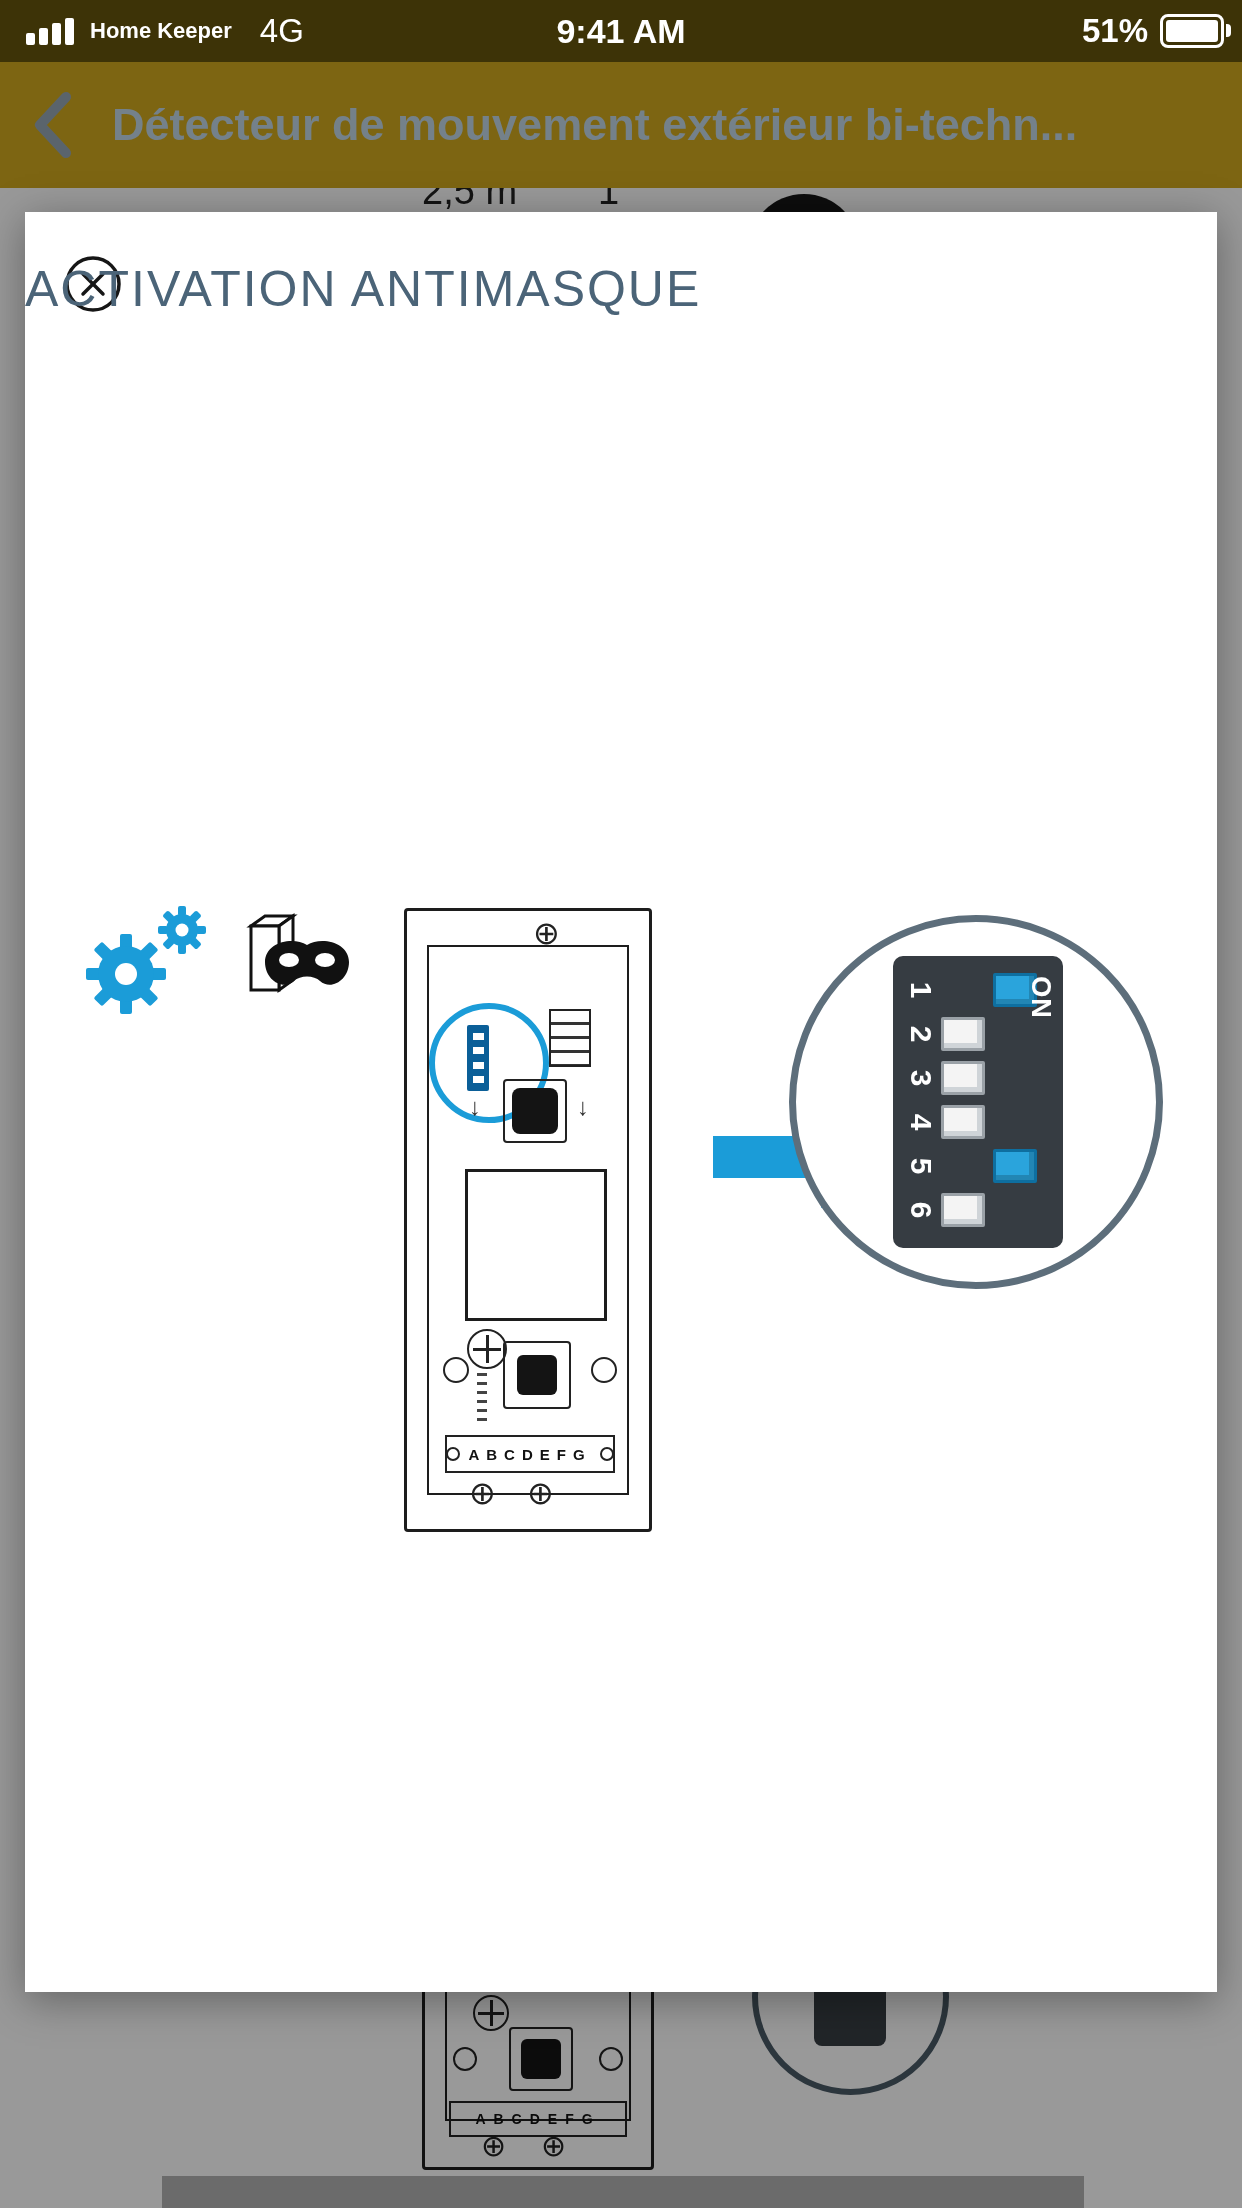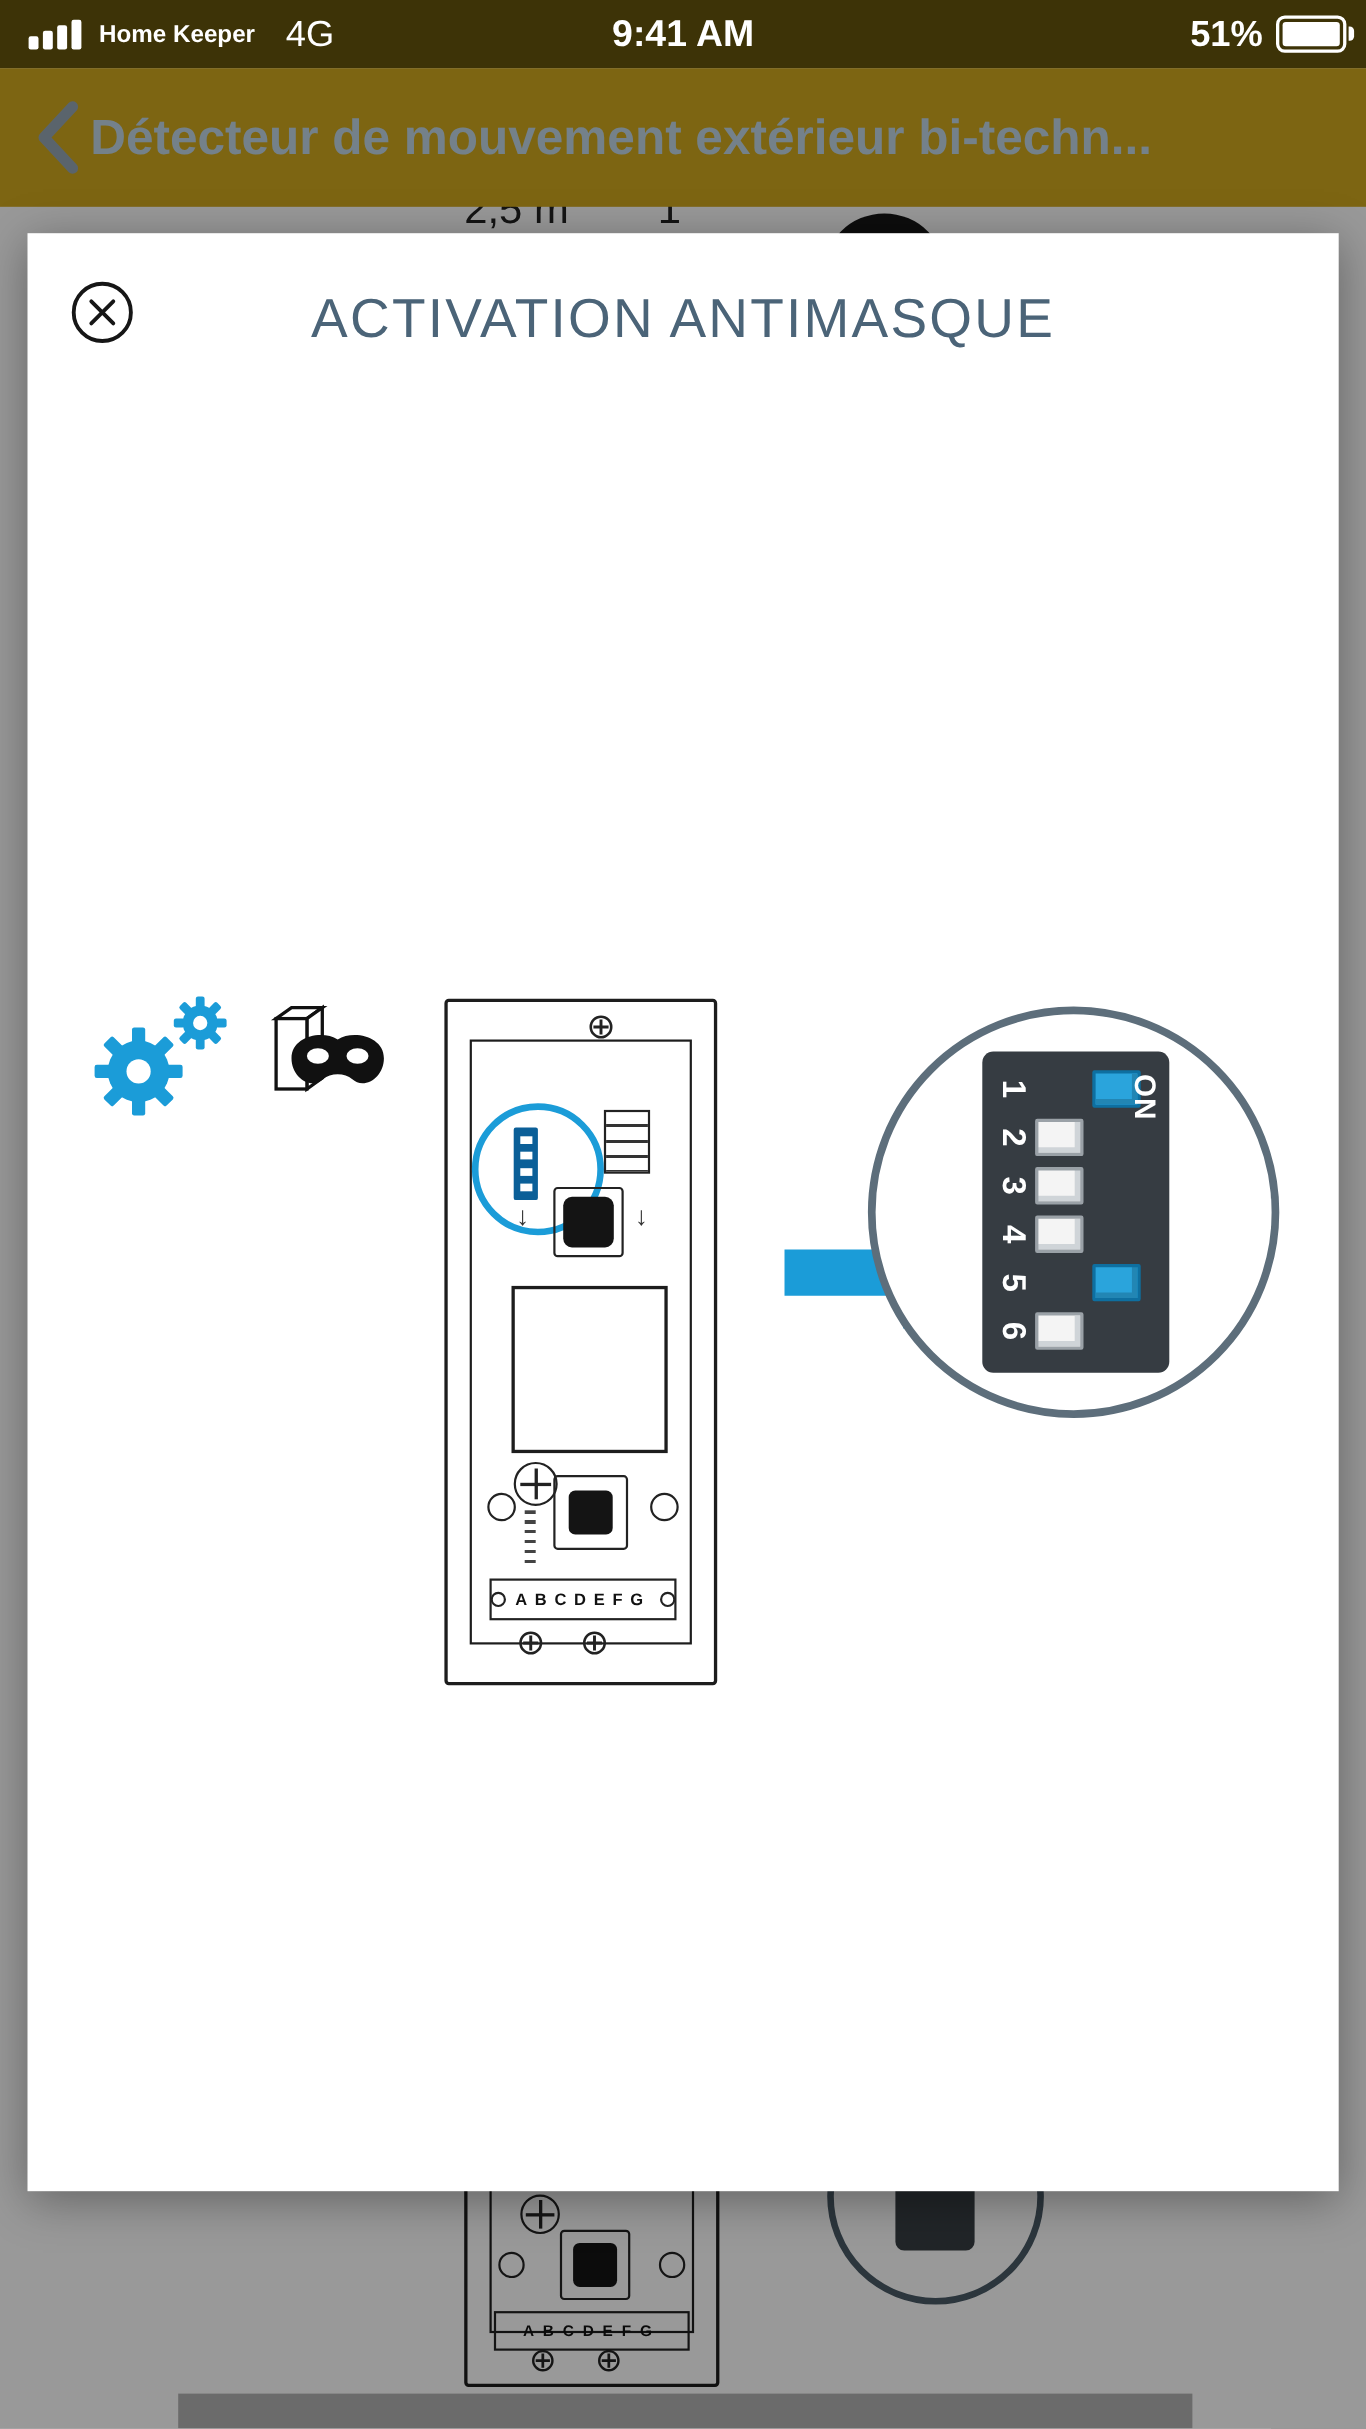--- a/index.html
+++ b/index.html
@@ -20,21 +20,21 @@
   .sb-right{position:absolute;right:18px;display:flex;align-items:center;}
   .battery-pct{font-size:33px;font-weight:600;margin-right:12px;}
   .battery{position:relative;width:58px;height:28px;border:3px solid #fff;border-radius:8px;}
   .battery .level{position:absolute;top:3px;left:3px;right:3px;bottom:3px;background:#fff;border-radius:3px;}
   .battery .nub{position:absolute;right:-10px;top:7px;width:5px;height:13px;background:#fff;border-radius:0 4px 4px 0;}
 
   
   .nav-bar{position:absolute;top:62px;left:0;right:0;height:126px;background:#d1a91e;z-index:2;
            display:flex;align-items:center;}
   .back-btn{margin-left:26px;width:56px;height:76px;background:none;border:none;padding:0;cursor:pointer;}
-  .nav-title{margin-left:0;font-size:45px;font-weight:700;color:#c2d7e6;white-space:nowrap;
+  .nav-title{margin-left:30px;font-size:45px;font-weight:700;color:#c2d7e6;white-space:nowrap;
              overflow:hidden;max-width:1080px;}
 
   
   .page-under{position:absolute;top:186px;left:0;right:0;bottom:0;background:#fff;z-index:1;}
   .peek-text{position:absolute;top:-16px;font-size:38px;font-weight:400;color:#222;}
   .peek-left{left:422px;} .peek-right{left:598px;}
   .peek-circle{position:absolute;left:748px;top:8px;width:112px;height:112px;border-radius:50%;background:#161616;}
   .under-drawing{position:absolute;left:422px;top:1646px;width:226px;height:332px;border:3.5px solid #1d1d1d;border-radius:4px;background:#fff;}
   .ud-inner{position:absolute;left:20px;right:20px;top:14px;bottom:46px;border:2.5px solid #1d1d1d;}
   .ud-screw{position:absolute;left:48px;top:160px;width:32px;height:32px;border:2.5px solid #222;border-radius:50%;}
@@ -53,21 +53,21 @@
   .uc-dip{position:absolute;left:56px;top:18px;width:72px;height:124px;background:#383e44;border-radius:8px;}
   .under-bottom-bar{position:absolute;left:162px;top:1990px;width:922px;height:32px;background:#b3b3b3;}
 
   
   .dim{position:absolute;left:0;right:0;top:62px;bottom:0;background:rgba(0,0,0,0.40);z-index:5;}
 
   
   .modal{position:absolute;left:25px;top:212px;width:1192px;height:1780px;background:#fff;z-index:10;
          box-shadow:0 8px 40px rgba(0,0,0,0.35);}
   .close-btn{position:absolute;left:38px;top:42px;width:60px;height:60px;background:none;border:none;padding:0;cursor:pointer;}
-  .modal-title{position:absolute;left:0;right:0;top:48px;margin:0;text-align:center;font-size:50px;font-weight:400;
+  .modal-title{position:absolute;left:0;right:0;top:48px;margin:0;text-align:left;font-size:50px;font-weight:400;
                letter-spacing:2px;color:#4b6478;}
 
   
   .gears-svg{position:absolute;left:55px;top:688px;width:138px;height:122px;}
   .mask-svg{position:absolute;left:196px;top:698px;width:152px;height:112px;}
 
   
   .drawing{position:absolute;left:379px;top:696px;width:242px;height:618px;border:3.5px solid #1d1d1d;border-radius:4px;background:#fff;}
   .d-inner{position:absolute;left:20px;right:20px;top:34px;bottom:34px;border:2.5px solid #1d1d1d;}
   .d-screw-glyph{position:absolute;font-size:32px;color:#222;line-height:1;}

